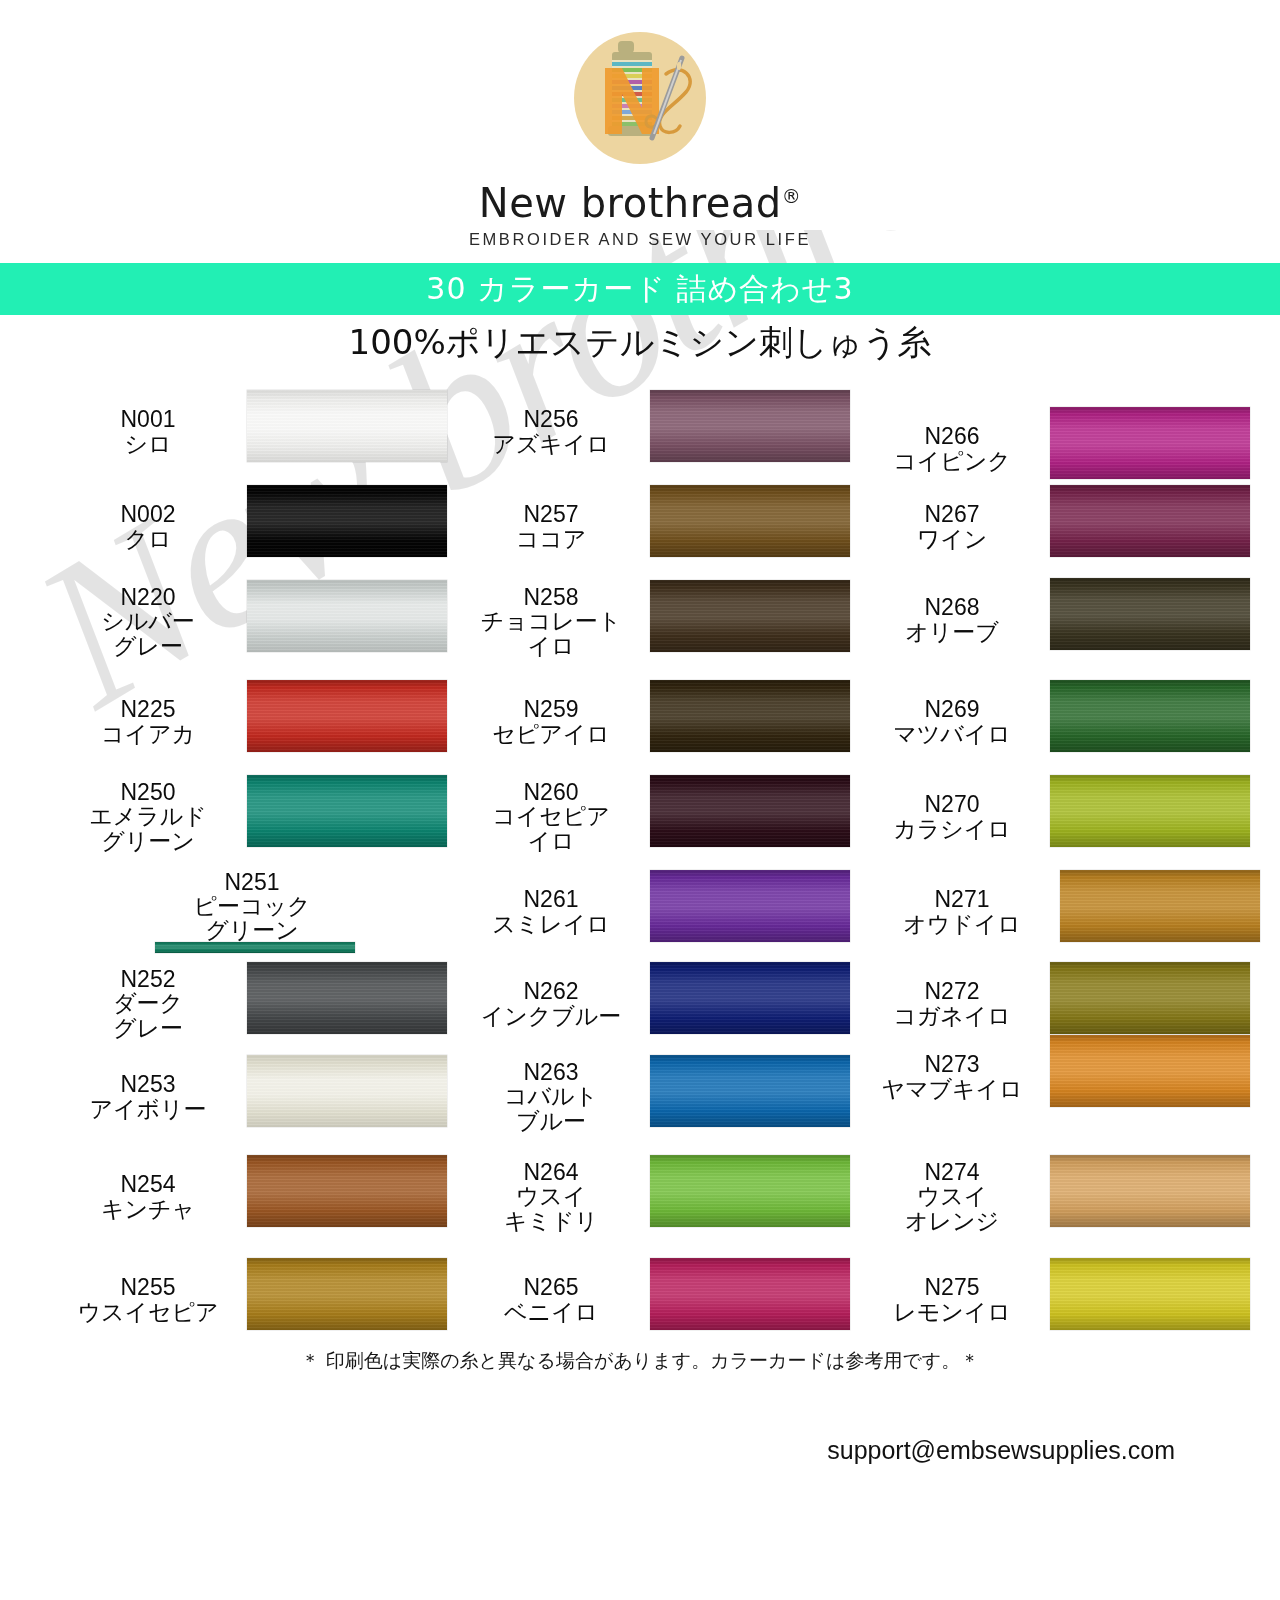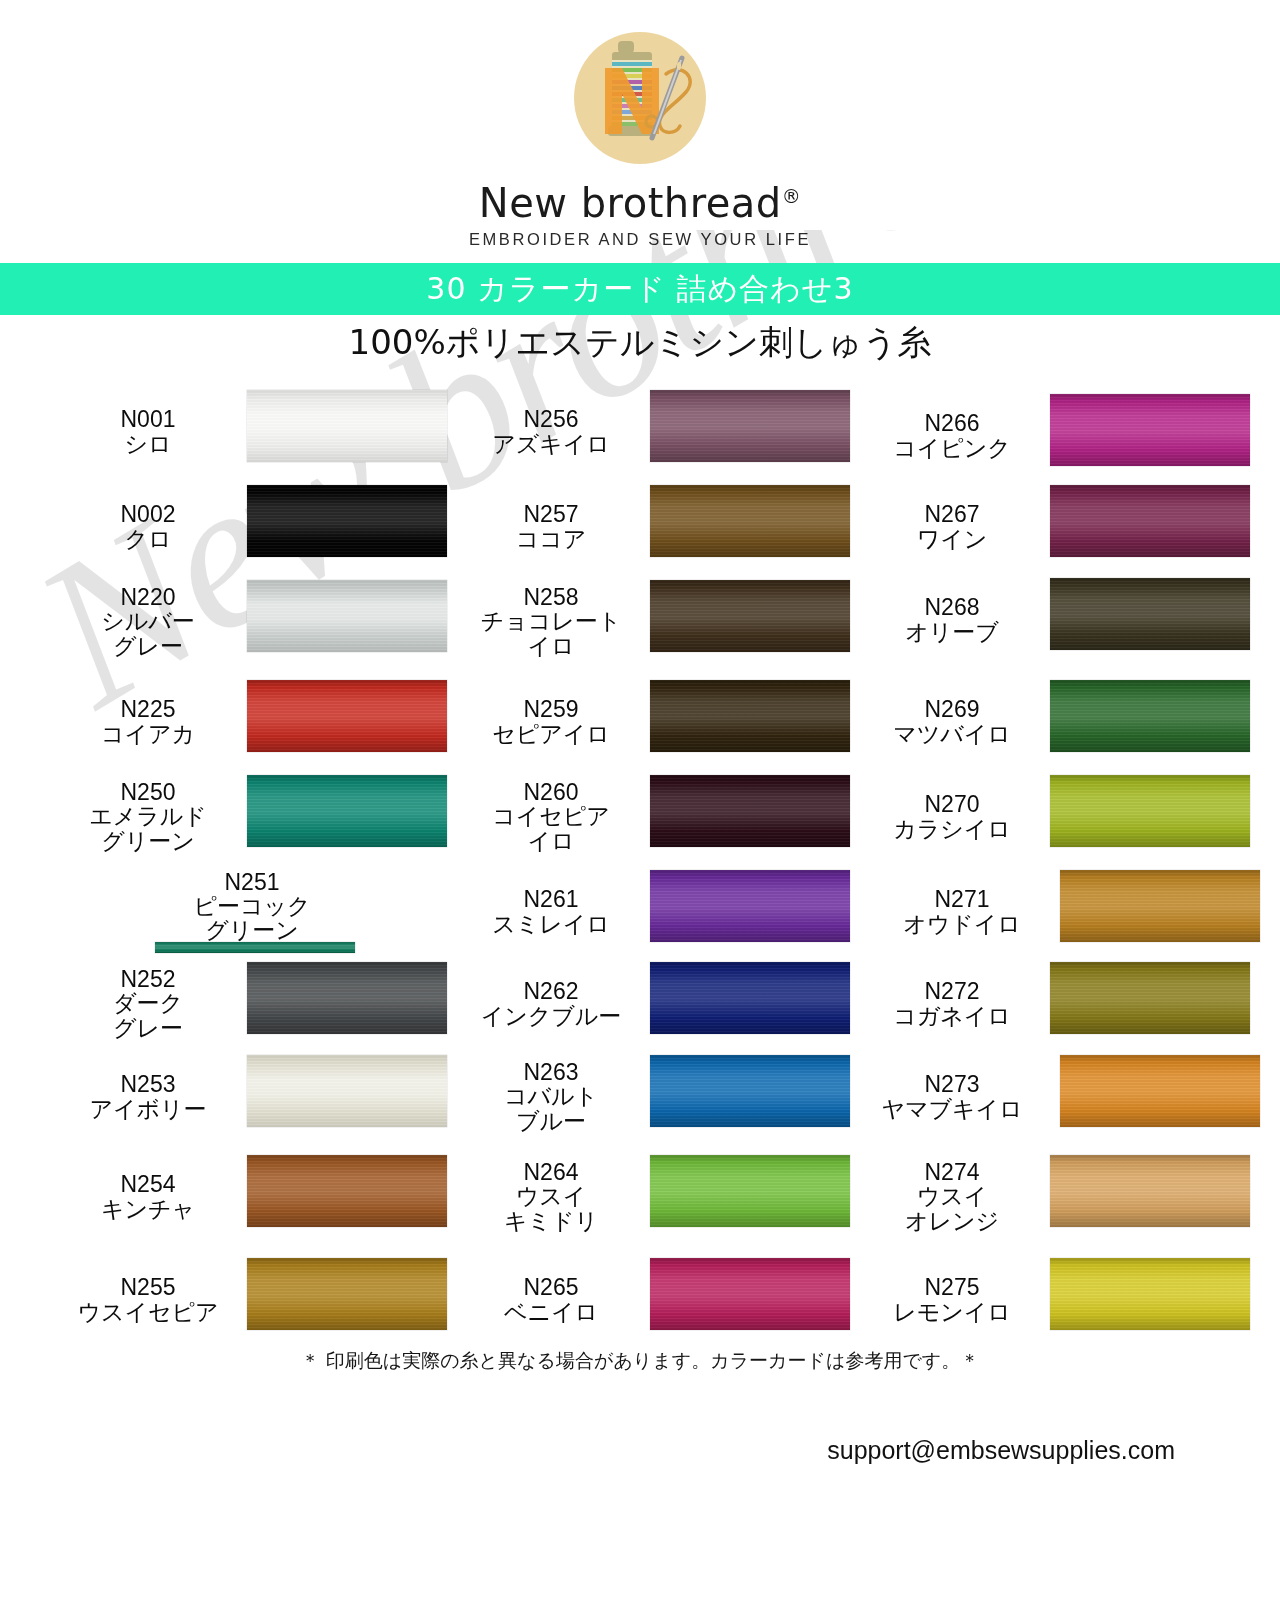--- a/index.html
+++ b/index.html
@@ -374,21 +374,21 @@
         <div class="labels">
           <span class="code">N265</span>
           <span class="name">ベニイロ</span>
         </div>
         <div class="swatch" style="background: rgb(189, 31, 94);">
           <div class="sheen"></div>
         </div>
       </div>
     </div>
   <div class="col" id="col-3">
-      <div class="swatch-row" style="top: 4px;">
+      <div class="swatch-row" style="top: 17px;">
         <div class="labels">
           <span class="code">N266</span>
           <span class="name">コイピンク</span>
         </div>
         <div class="swatch" style="background: rgb(184, 35, 138);">
           <div class="sheen"></div>
         </div>
       </div>
       <div class="swatch-row" style="top: 95px;">
         <div class="labels">
@@ -437,21 +437,21 @@
       </div>
       <div class="swatch-row" style="top: 572px;">
         <div class="labels">
           <span class="code">N272</span>
           <span class="name">コガネイロ</span>
         </div>
         <div class="swatch" style="background: rgb(138, 124, 24);">
           <div class="sheen"></div>
         </div>
       </div>
-      <div class="swatch-row" style="top: 665px; justify-content: space-between;">
+      <div class="swatch-row" style="top: 645px;">
         <div class="labels">
           <span class="code">N273</span>
           <span class="name">ヤマブキイロ</span>
         </div>
         <div class="swatch" style="background: rgb(224, 138, 33);">
           <div class="sheen"></div>
         </div>
       </div>
       <div class="swatch-row" style="top: 765px;">
         <div class="labels">

